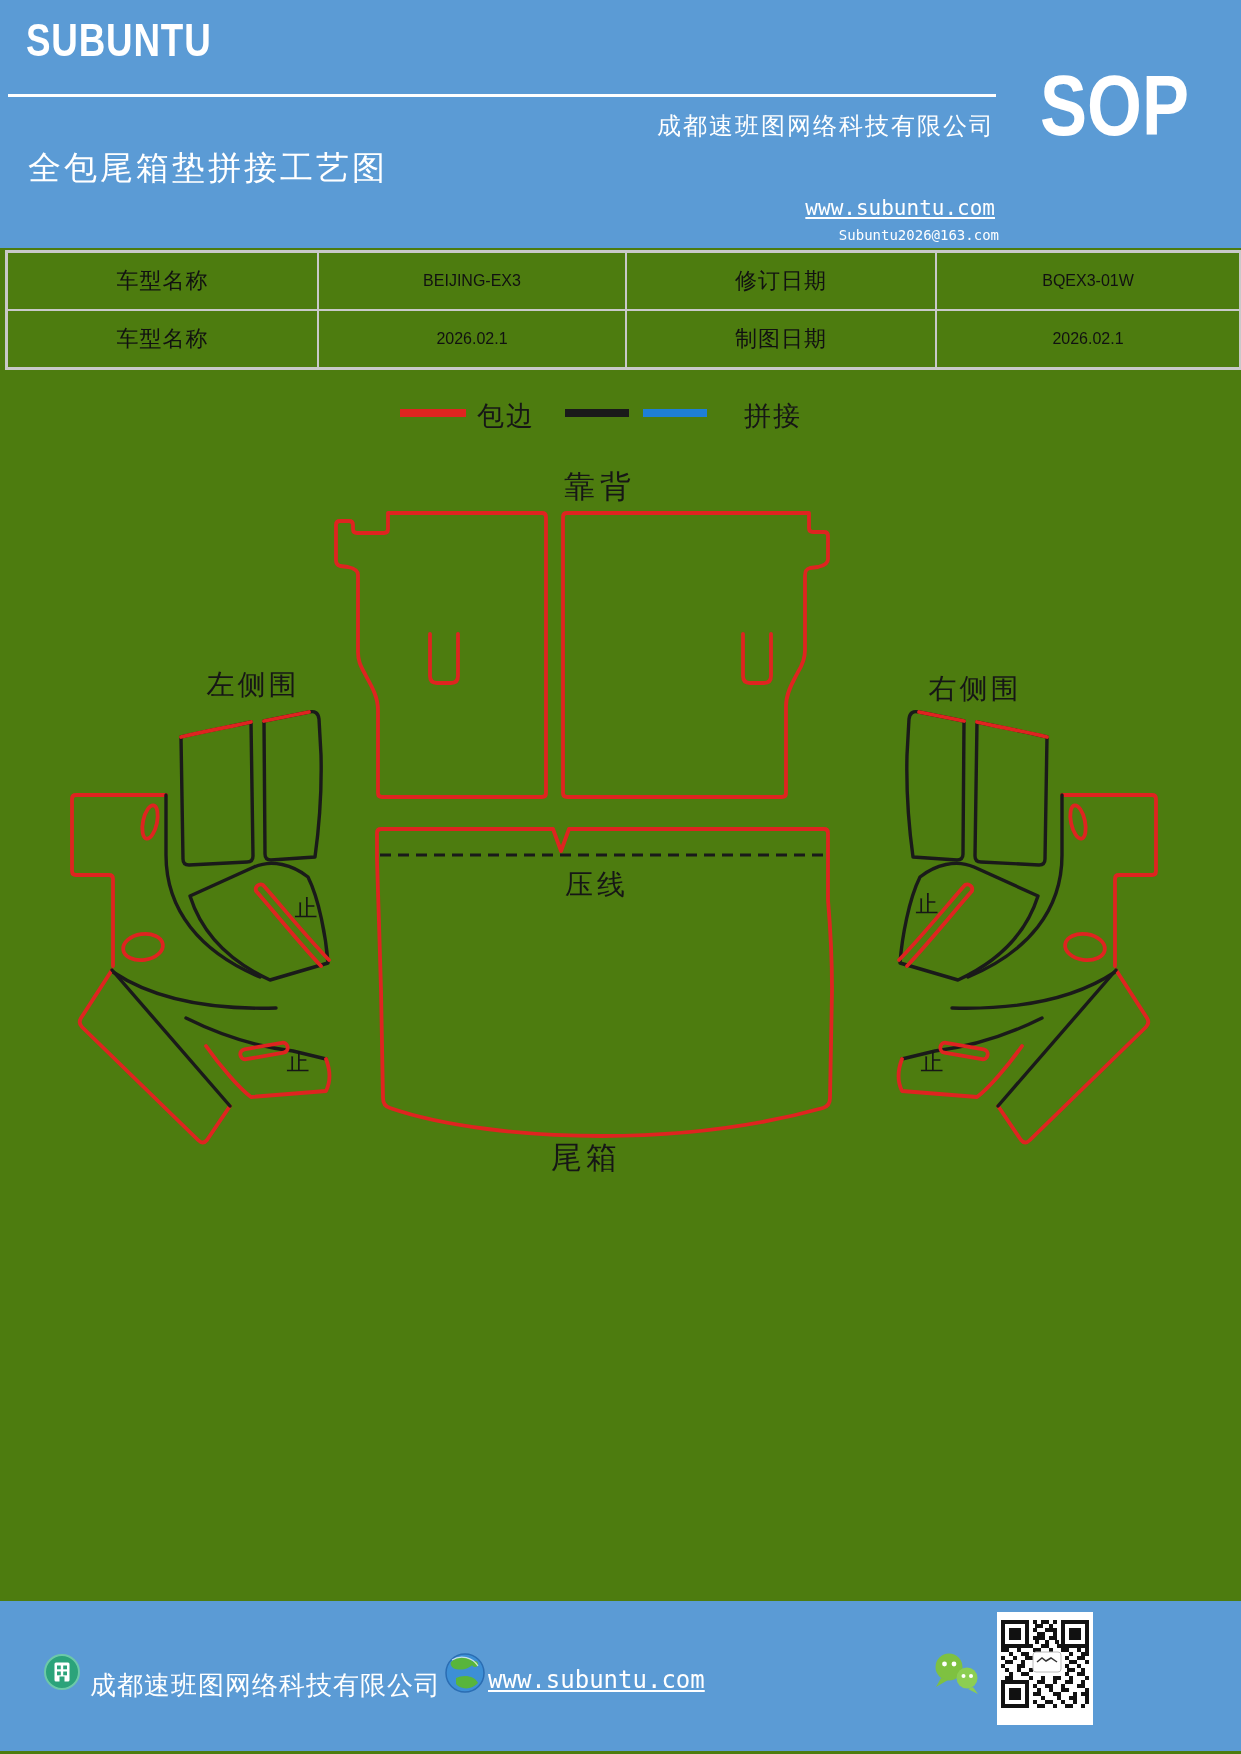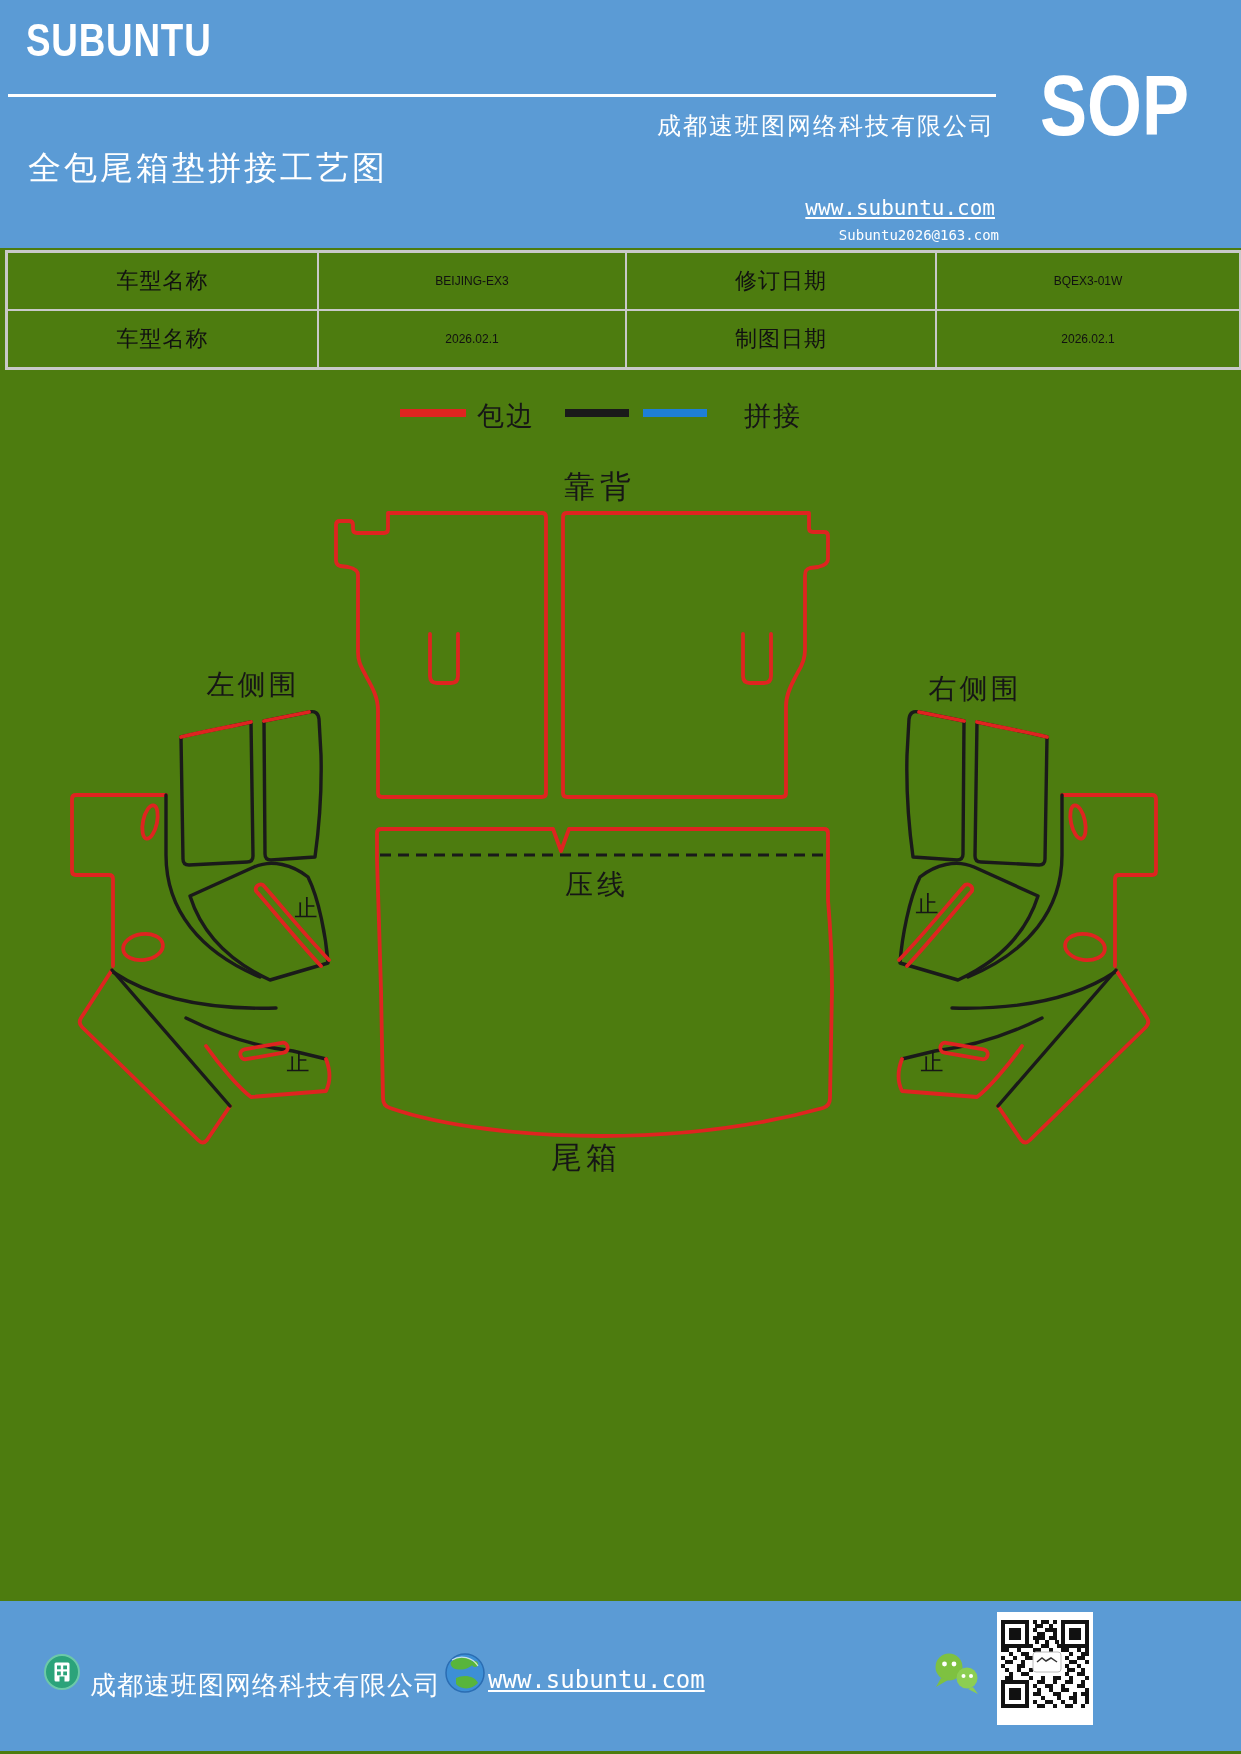--- a/index.html
+++ b/index.html
@@ -22,21 +22,21 @@
         font-family:"DejaVu Sans Mono",monospace;}
   .sop{position:absolute;left:1040px;top:56px;color:#fff;font-size:86px;font-weight:800;
         transform:scale(.82,1);transform-origin:left top;}
   
   .info-table{position:absolute;left:5px;top:250px;width:1233px;
         display:grid;grid-template-columns:311px 308px 310px 304px;grid-auto-rows:58px;
         border:2px solid var(--table-border);border-collapse:collapse;}
   .cell{border:1px solid var(--table-border);display:flex;align-items:center;justify-content:center;
         color:#111;}
   .cell.lab{font-size:22px;font-family:"Liberation Serif","DejaVu Serif",serif;letter-spacing:1px;}
-  .cell.val{font-size:12px;font-family:"Liberation Sans",sans-serif;}
+  .cell.val{font-size:16px;font-family:"Liberation Sans",sans-serif;}
   
   .legend-swatch{position:absolute;height:8px;top:409px;}
   .legend-label{position:absolute;top:398px;font-size:27px;color:#161616;letter-spacing:2px;
         font-family:"Liberation Serif","DejaVu Serif",serif;}
   
   .diagram{position:absolute;left:0;top:0;}
   .red{stroke:var(--red);fill:none;stroke-width:3.8;stroke-linecap:round;stroke-linejoin:round;}
   .blk{stroke:var(--ink);fill:none;stroke-width:3.4;stroke-linecap:round;stroke-linejoin:round;}
   .dash{stroke:var(--ink);fill:none;stroke-width:3.2;stroke-dasharray:11 7;}
   .dlabel{fill:#161616;font-family:"Liberation Serif","DejaVu Serif",serif;}

